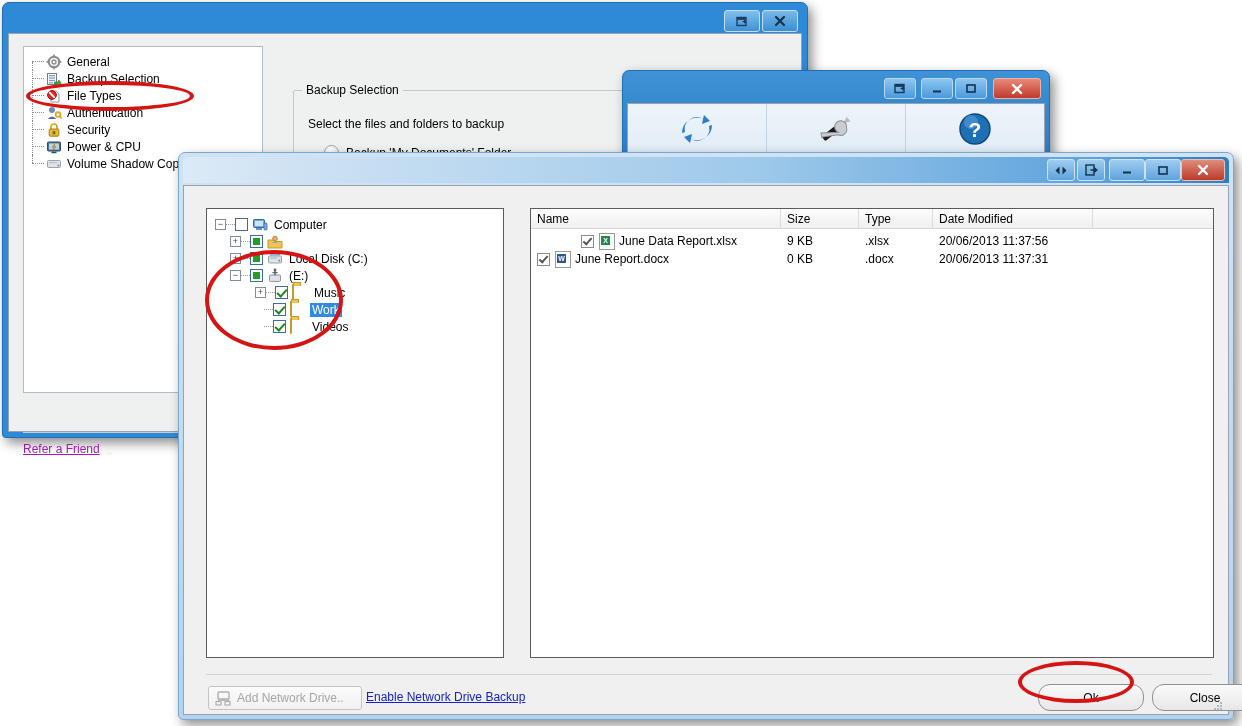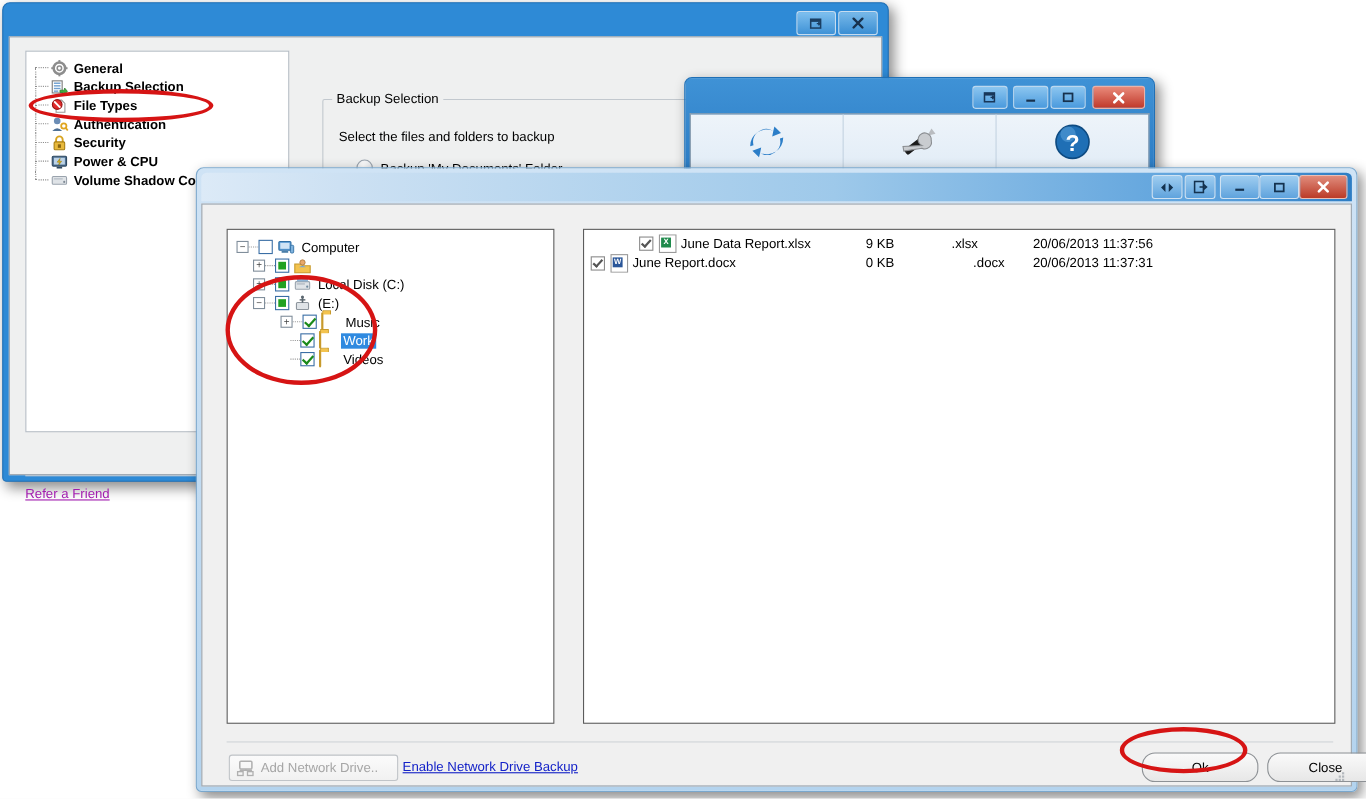--- a/index.html
+++ b/index.html
@@ -56,21 +56,21 @@
   
   #nav-tree{position:absolute;left:14px;top:12px;width:238px;height:345px;
      background:#fff;border:1px solid #b4bcc4;overflow:hidden;}
   .nav-item{display:flex;align-items:center;height:17px;padding-left:22px;
      position:relative;}
   .nav-item .dots{position:absolute;left:8px;top:8px;width:12px;
      border-top:1px dotted #8c8c8c;}
   .nav-item .vline{position:absolute;left:8px;top:0;bottom:0;
      border-left:1px dotted #8c8c8c;}
   .nav-item .ico{width:16px;height:16px;margin-right:5px;flex:none;position:relative;}
-  .nav-item .lbl{font-size:12px;white-space:nowrap;font-weight:bold;}
+  .nav-item .lbl{font-size:12px;white-space:nowrap;}
 
   #refer-link{position:absolute;left:14px;top:408px;color:#a21caf;
      text-decoration:underline;font-size:12px;}
   #settings-hr{position:absolute;left:14px;top:398px;width:790px;
      border-top:1px solid #c9ced3;}
 
   
   #grp-backup{position:absolute;left:284px;top:56px;width:500px;height:120px;
      border:1px solid #c2c8ce;border-radius:2px;}
   #grp-backup .legend{position:absolute;top:-8px;left:8px;background:#eff0f0;
@@ -468,20 +468,27 @@
             <span class="tdots"></span>
           <span class="cb chk"></span>
           <span class="ticon"><span class="folder"></span></span>
           <span class="tlabel">Videos</span>
         </div>
 
       </div>
     </div>
 
     <div id="pane-files">
+      <div class="fl-head">
+        <div style="width:250px;">Name</div>
+        <div style="width:78px;">Size</div>
+        <div style="width:74px;">Type</div>
+        <div style="width:160px;">Date Modified</div>
+        <div style="flex:1;border-right:none;"></div>
+      </div>
 
       <div class="fl-row" style="margin-top:3px;">
         <div class="c" style="width:250px;display:flex;align-items:center;justify-content:center;">
           <span class="cb gray" style="margin-right:5px;"></span>
           <span class="doc-ico">
               <span class="tag" style="background:#1f8a4c;">X</span>
             </span>
           <span>June Data Report.xlsx</span>
         </div>
         <div class="c" style="width:78px;">9 KB</div>
@@ -491,21 +498,21 @@
 
       <div class="fl-row">
         <div class="c" style="width:250px;display:flex;align-items:center;">
           <span class="cb gray" style="margin-right:5px;"></span>
           <span class="doc-ico">
               <span class="tag" style="background:#2a5699;">W</span>
             </span>
           <span>June Report.docx</span>
         </div>
         <div class="c" style="width:78px;">0 KB</div>
-        <div class="c" style="width:74px;text-align:center;">.docx</div>
+        <div class="c" style="width:74px;">.docx</div>
         <div class="c" style="width:200px;">20/06/2013 11:37:31</div>
       </div>
     </div>
 
     <div id="dlg-sep"></div>
 
     <div id="btn-addnet">
       <svg width="17" height="15" viewBox="0 0 17 15" style="margin-right:5px;flex:none;">
         <rect x="3" y="1" width="11" height="7" rx="1" fill="none" stroke="#b0b0b0" stroke-width="1.4"></rect>
         <rect x="1" y="10.5" width="5" height="3.5" fill="none" stroke="#b0b0b0" stroke-width="1.2"></rect>

